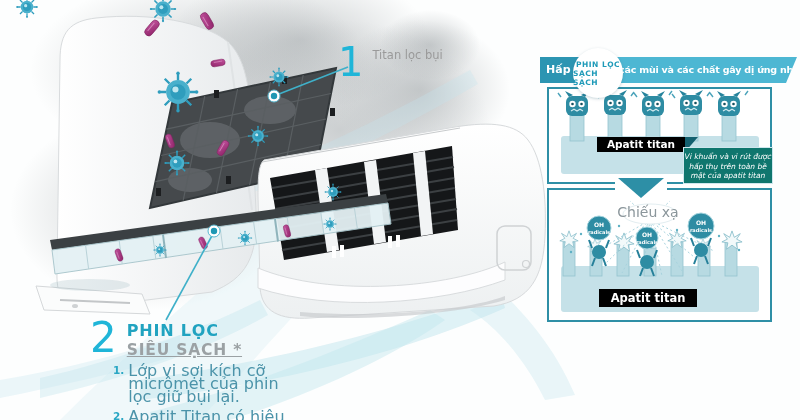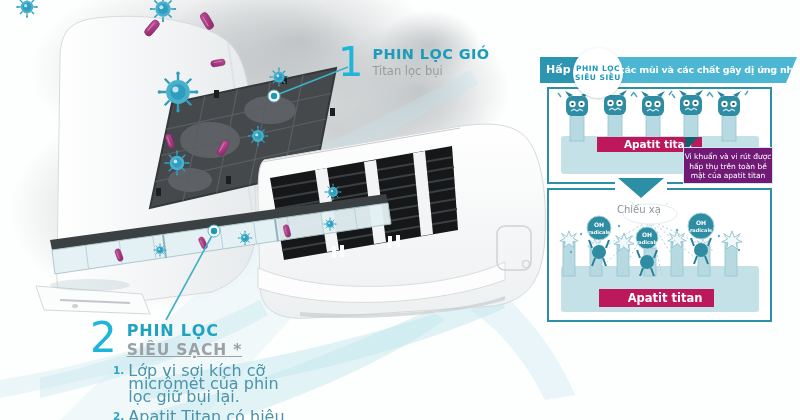--- a/index.html
+++ b/index.html
@@ -24,31 +24,31 @@
                 font-size:9.5px;font-weight:bold;line-height:26px;padding-left:15px;box-sizing:border-box;
                 white-space:nowrap;letter-spacing:-.2px;
                 clip-path:polygon(0 0,100% 0,calc(100% - 11px) 100%,0 100%);}
   .badge{left:573px;top:48px;width:50px;height:50px;border-radius:50%;background:#fff;
          box-shadow:0 1px 3px rgba(40,90,110,.25);display:flex;flex-direction:column;
          align-items:center;justify-content:center;z-index:5;}
   .badge span{color:#1e9ab8;font-size:7.5px;font-weight:bold;letter-spacing:.5px;line-height:9px;}
   .pbox{background:#fff;border:2px solid #2e8fa6;box-sizing:border-box;}
   .box1{left:547px;top:87px;width:225px;height:97px;}
   .box2{left:547px;top:188px;width:225px;height:134px;}
-  .apatit{background:#be185d;color:#fff;font-weight:bold;text-align:center;z-index:4;padding-left:17px;}
+  .apatit{background:#000000;color:#fff;font-weight:bold;text-align:center;z-index:4;}
   .ap1{left:597px;top:137px;width:88px;height:15px;font-size:10.5px;line-height:15px;}
   .ap2{left:599px;top:289px;width:98px;height:18px;font-size:11.5px;line-height:18px;}
   .fold{left:685px;top:137px;width:0;height:0;border-top:15px solid #14606f;border-right:13px solid transparent;z-index:4;}
-  .note{left:683px;top:147px;width:90px;height:37px;background:#701a75;border:1px solid #cfe7ee;
+  .note{left:683px;top:147px;width:90px;height:37px;background:#0f766e;border:1px solid #cfe7ee;
         color:#fff;font-size:7.5px;line-height:9.5px;text-align:center;box-sizing:border-box;
-        padding-top:4px;z-index:6;}
+        padding-top:4px;z-index:6;font-style:italic;}
   .arrow-gap{left:615px;top:176px;width:52px;height:14px;background:#fff;z-index:2;}
   .arrow{left:618px;top:178px;width:0;height:0;border-left:23px solid transparent;
          border-right:23px solid transparent;border-top:20px solid #2d8fa6;z-index:3;}
-  .chieuxa{left:617px;top:204px;width:62px;text-align:left;font-size:10px;color:#8b969b;z-index:4;}
+  .chieuxa{left:617px;top:204px;width:62px;text-align:center;font-size:14px;color:#8b969b;z-index:4;}
 </style>
 </head>
 <body>
 
 <div class="stage">
 
   <svg class="abs" style="left:0;top:0" width="800" height="420" viewBox="0 0 800 420">
     <defs>
       <radialGradient id="gsm">
           <stop offset="0%" stop-color="#9aa0a3" stop-opacity=".5"></stop>
@@ -210,21 +210,20 @@
       <circle cx="274" cy="96" r="3.2" fill="#1f98b4"></circle>
       <path d="M214,232 L166,320" stroke="#3fb0c9" stroke-width="1.6" fill="none"></path>
       <circle cx="214" cy="231" r="6" fill="#ffffff" stroke="#57b7cf" stroke-width="1"></circle>
       <circle cx="214" cy="231" r="3.2" fill="#1f98b4"></circle>
     </g>
   </svg>
 
   <div class="abs callout" style="left:338px;top:44px;">
     <span class="co-num">1</span>
     <div style="margin-left:9px;margin-top:2px;">
-      <div class="co1-title">PHIN LỌC GIÓ</div>
       <div class="co1-sub">Titan lọc bụi</div>
     </div>
   </div>
 
   <div class="abs callout" style="left:90px;top:318px;">
     <span class="co-num" style="font-size:42px;line-height:40px;">2</span>
     <div style="margin-left:10px;margin-top:3px;">
       <div class="co2-t1">PHIN LỌC</div>
       <div class="co2-t2">SIÊU SẠCH *</div>
     </div>
@@ -238,21 +237,21 @@
     <div class="foot-item">
       <span class="foot-num">2.</span>
       <span class="foot-text">Apatit Titan có hiệu quả hấp thụ các mùi và các</span>
     </div>
   </div>
 
   <div class="abs banner-left">Hấp thụ</div>
   <div class="abs banner-right">các mùi và các chất gây dị ứng như thế nào?</div>
   <div class="abs badge">
     <span>PHIN LỌC</span>
-    <span>SIÊU SIÊU</span>
+    <span>SẠCH SẠCH</span>
   </div>
 
   <div class="abs pbox box1">
     <svg width="221" height="93" viewBox="0 0 221 93">
       <defs>
         <symbol id="mhead" viewBox="-15 -15 30 30">
           <path d="M-8,-9 L-12,-15 L-4,-11 Z" fill="#25839c"></path>
           <path d="M8,-9 L12,-15 L4,-11 Z" fill="#25839c"></path>
           <rect x="-11" y="-10" width="22" height="20" rx="6" fill="#2e8ca3"></rect>
           <circle cx="-4.5" cy="-2" r="3.2" fill="#fff"></circle>

